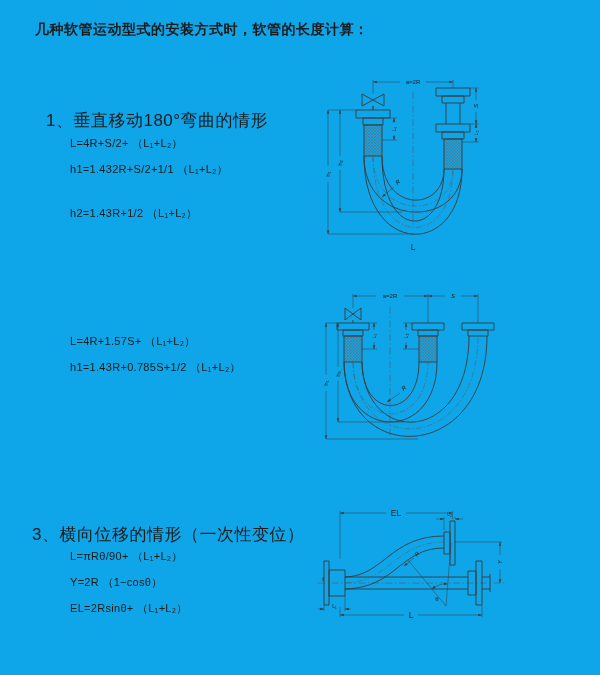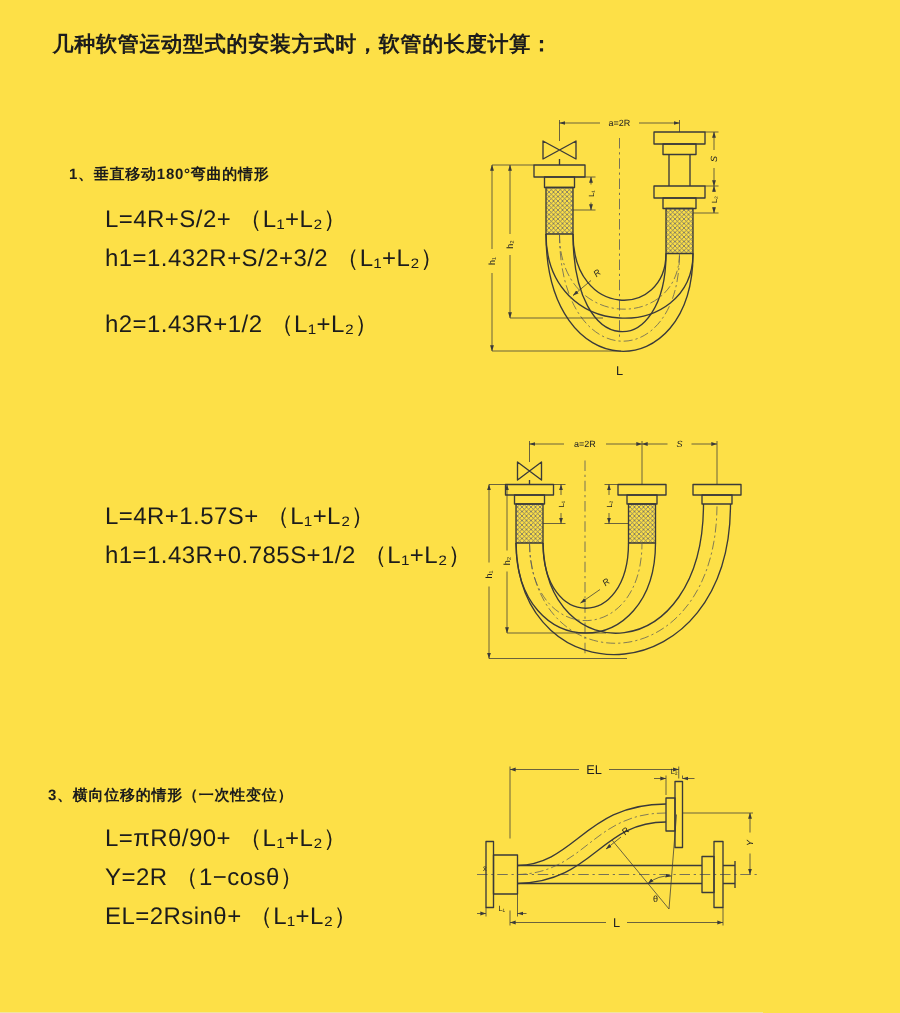--- a/index.html
+++ b/index.html
@@ -1,42 +1,42 @@
 <!DOCTYPE html>
 <html><head>
 <meta charset="utf-8">
 <style>
   html,body{margin:0;padding:0;background:#e8e8e8;}
-  .page{position:relative;width:600px;height:675px;background:#fde047;overflow:hidden;
+  .page{position:relative;width:600px;height:675px;background:#0ea5e9;overflow:hidden;
         font-family:"Liberation Sans","DejaVu Sans",sans-serif;color:#1c1c1c;}
   .abs{position:absolute;}
   .title{font-size:14px;font-weight:bold;letter-spacing:0.5px;white-space:nowrap;}
-  .sec-heading{font-size:10px;font-weight:bold;letter-spacing:0.5px;white-space:nowrap;}
-  .formula{font-size:16px;font-weight:normal;letter-spacing:0.3px;white-space:nowrap;}
+  .sec-heading{font-size:17px;font-weight:normal;letter-spacing:0.5px;white-space:nowrap;}
+  .formula{font-size:11px;font-weight:normal;letter-spacing:0.3px;white-space:nowrap;}
   
   svg{display:block;}
   .obj{fill:none;stroke:#3a3a3a;stroke-width:0.9;stroke-linejoin:round;}
   .dim{fill:none;stroke:#3a3a3a;stroke-width:0.5;}
   .cl{fill:none;stroke:#5a5a5a;stroke-width:0.55;stroke-dasharray:7 2.5 1.5 2.5;}
   .dash{fill:none;stroke:#5a5a5a;stroke-width:0.5;stroke-dasharray:6 2 1.5 2;}
   .lbl{fill:#222;stroke:none;font-size:6px;font-family:"Liberation Sans","DejaVu Sans",sans-serif;}
   .lbl.big{font-size:8.5px;}
   .lbl.sm{font-size:5px;}
   .lbl.it{font-style:italic;}
 </style>
 </head>
 <body>
 
 <div class="page">
 
   <div class="abs title" style="left:35px;top:21px">几种软管运动型式的安装方式时，软管的长度计算：</div>
 
   <div class="abs sec-heading" style="left:46px;top:109px">1、垂直移动180°弯曲的情形</div>
   <div class="abs formula" style="left:70px;top:136px">L=4R+S/2+ （L₁+L₂）</div>
-  <div class="abs formula" style="left:70px;top:162px">h1=1.432R+S/2+3/2 （L₁+L₂）</div>
+  <div class="abs formula" style="left:70px;top:162px">h1=1.432R+S/2+1/1 （L₁+L₂）</div>
   <div class="abs formula" style="left:70px;top:206px">h2=1.43R+1/2 （L₁+L₂）</div>
 
   <svg class="abs" style="left:318px;top:74px" width="178" height="182" viewBox="0 0 178 182">
     <defs>
       <marker id="ar1" viewBox="0 0 10 10" refX="9.5" refY="5" markerWidth="8" markerHeight="8" orient="auto-start-reverse">
         <path d="M0,1.8 L10,5 L0,8.2 Z" fill="#3a3a3a"></path>
       </marker>
       <pattern id="br1" width="3" height="3" patternUnits="userSpaceOnUse">
         <path d="M0,3 L3,0 M0,0 L3,3" stroke="#6a6a6a" stroke-width="0.5"></path>
       </pattern>

